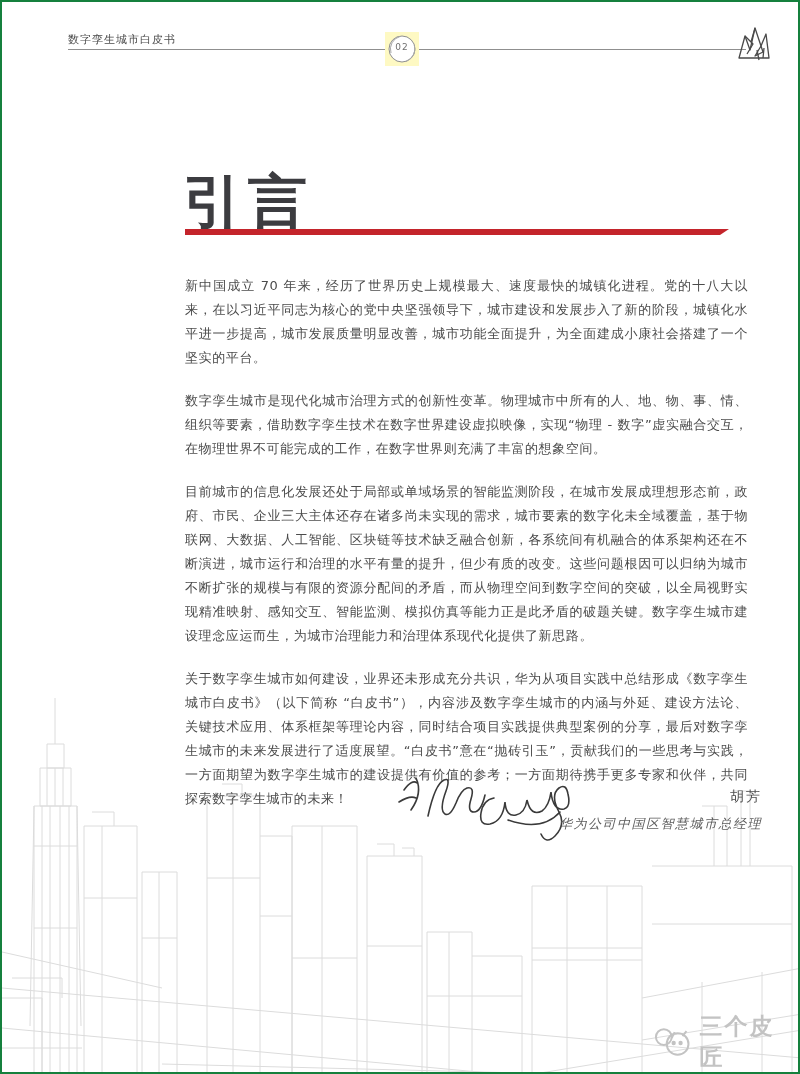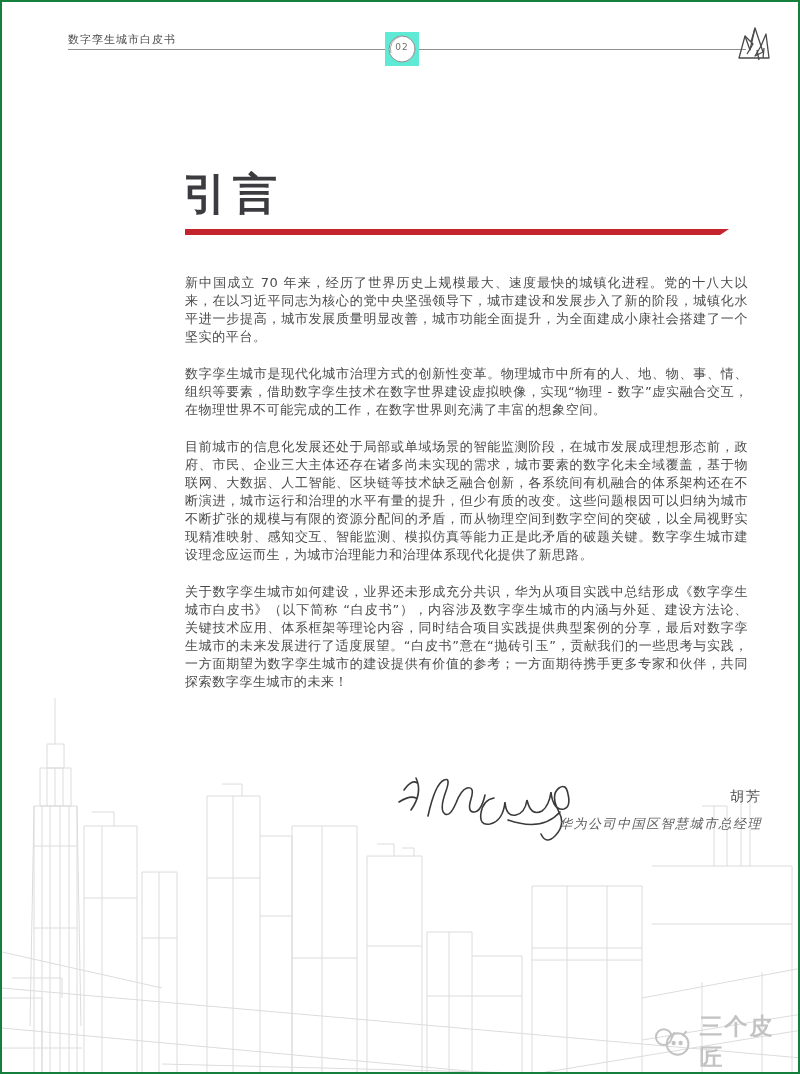--- a/index.html
+++ b/index.html
@@ -17,43 +17,43 @@
   .header-title{
     position:absolute;left:66px;top:30px;
     font-size:11px;color:#4c4c4c;letter-spacing:1px;
   }
   .header-rule{
     position:absolute;left:66px;top:47px;width:678px;height:1px;
     background:#8f8f8f;
   }
   .page-badge{
     position:absolute;left:383px;top:30px;width:34px;height:34px;
-    background:#5eead4;
+    background:#fef9c3;
   }
   .page-badge svg{position:absolute;left:0;top:0;}
   .page-badge .num{
     position:absolute;left:0;top:10px;width:34px;text-align:center;
     font-size:9px;color:#6f6f6f;letter-spacing:1px;
   }
   .header-logo{position:absolute;left:731px;top:22px;width:40px;height:40px;}
   
   .article-title{
     position:absolute;left:181px;top:168px;
-    font-size:44px;font-weight:bold;color:#3c3c40;letter-spacing:6px;
+    font-size:59px;font-weight:bold;color:#3c3c40;letter-spacing:6px;
     line-height:1.1;
   }
   .title-rule{
     position:absolute;left:183px;top:227px;width:544px;height:6px;
     background:#c4242b;
     clip-path:polygon(0 0,100% 0,calc(100% - 9px) 100%,0 100%);
   }
   
   .body-text{
     position:absolute;left:183px;top:272px;width:563px;
-    font-size:13px;line-height:18px;color:#4b4b4b;
+    font-size:13px;line-height:24px;color:#4b4b4b;
     letter-spacing:0.6px;text-align:justify;
   }
   .body-text p{margin:0 0 19px 0;}
   
   .signature-img{position:absolute;left:388px;top:758px;width:185px;height:95px;}
   .signer{
     position:absolute;left:460px;top:786px;width:300px;
     text-align:right;
   }
   .signer .name{font-size:14px;color:#4f4f4f;letter-spacing:2px;}

